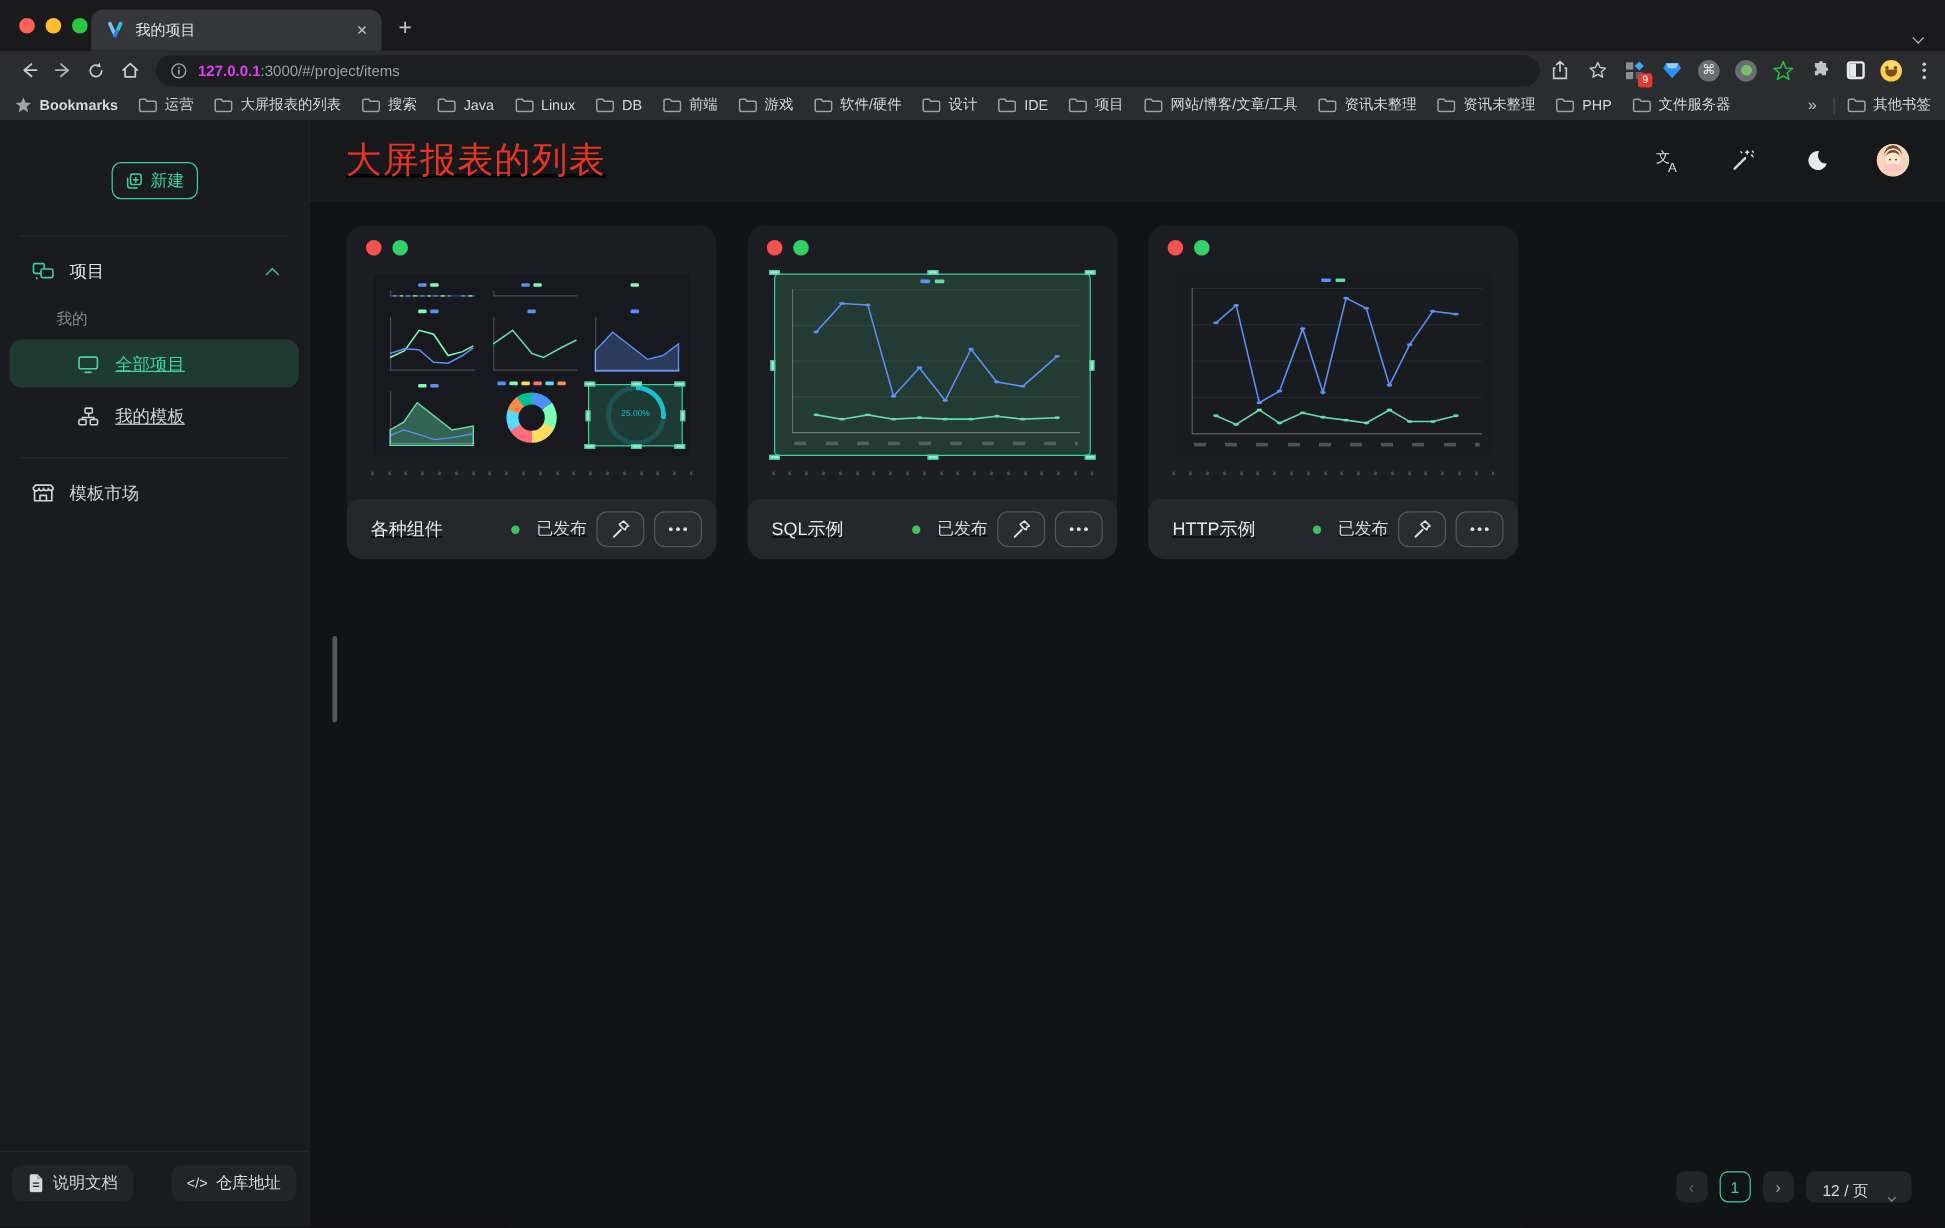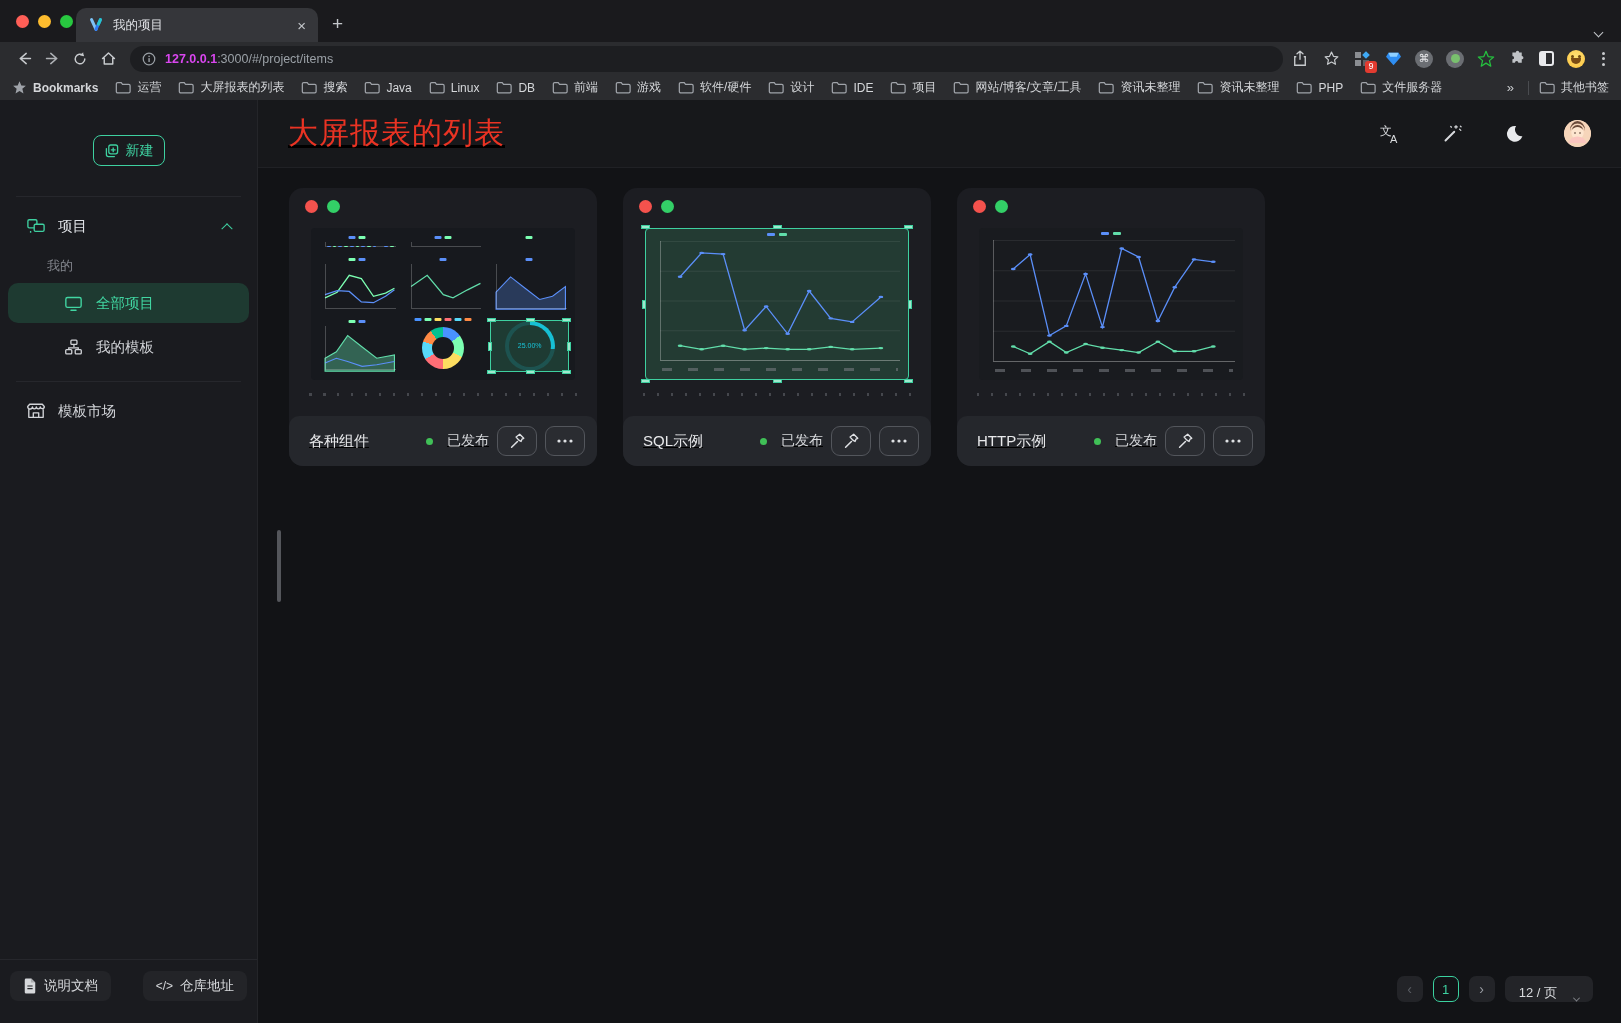--- a/index.html
+++ b/index.html
@@ -60,21 +60,21 @@
   .sidebar { width:258px; flex:none; background:#1a1b1f; border-right:1px solid #242529; position:relative; }
   .new-btn { margin:35px auto 0; width:72px; height:31px; border:1px solid #3ed0a0; border-radius:8px;
     color:#3ed0a0; display:flex; align-items:center; justify-content:center; gap:6px; font-size:14px; cursor:pointer; }
   .sb-divider { margin:30px 16px 0; border-top:1px solid #26272c; }
   .sb-section { display:flex; align-items:center; gap:12px; padding:0 26px; height:42px; margin-top:8px;
     color:#dfe2e6; font-size:14.5px; cursor:pointer; }
   .sb-section .chev-up { margin-left:auto; width:8px; height:8px; border-right:1.7px solid #3ed0a0;
     border-bottom:1.7px solid #3ed0a0; transform:rotate(-135deg) translate(-2px,-2px); }
   .sb-group { padding-left:47px; color:#83868d; font-size:13px; margin:10px 0 8px; }
   .sb-item { margin:4px 8px; height:40px; border-radius:10px; display:flex; align-items:center;
-    padding-left:56px; gap:13px; color:#d3d5d9; font-size:14.5px; cursor:pointer; }
+    padding-left:56px; gap:13px; color:#d3d5d9; font-size:14.5px; cursor:pointer;text-decoration:underline; }
   .sb-item.active { background:#1e3a31; color:#41d6a2; }
   .sidebar-footer { position:absolute; left:0; right:0; bottom:0; border-top:1px solid #26272c;
     padding:11px 10px 22px; display:flex; justify-content:space-between; }
   .sf-btn { height:30px; background:#232428; border-radius:8px; color:#d6d8db; font-size:13.5px;
     display:flex; align-items:center; gap:7px; padding:0 13px; cursor:pointer; }
 
   .main { flex:1; min-width:0; display:flex; flex-direction:column;text-decoration:underline; }
   .main-header { height:68px; flex:none; background:#17181b; border-bottom:1px solid #202125;
     display:flex; align-items:center; padding:0 30px; }
   .page-title { font-size:30px; letter-spacing:1px; color:#ea3323; font-weight:500; }

